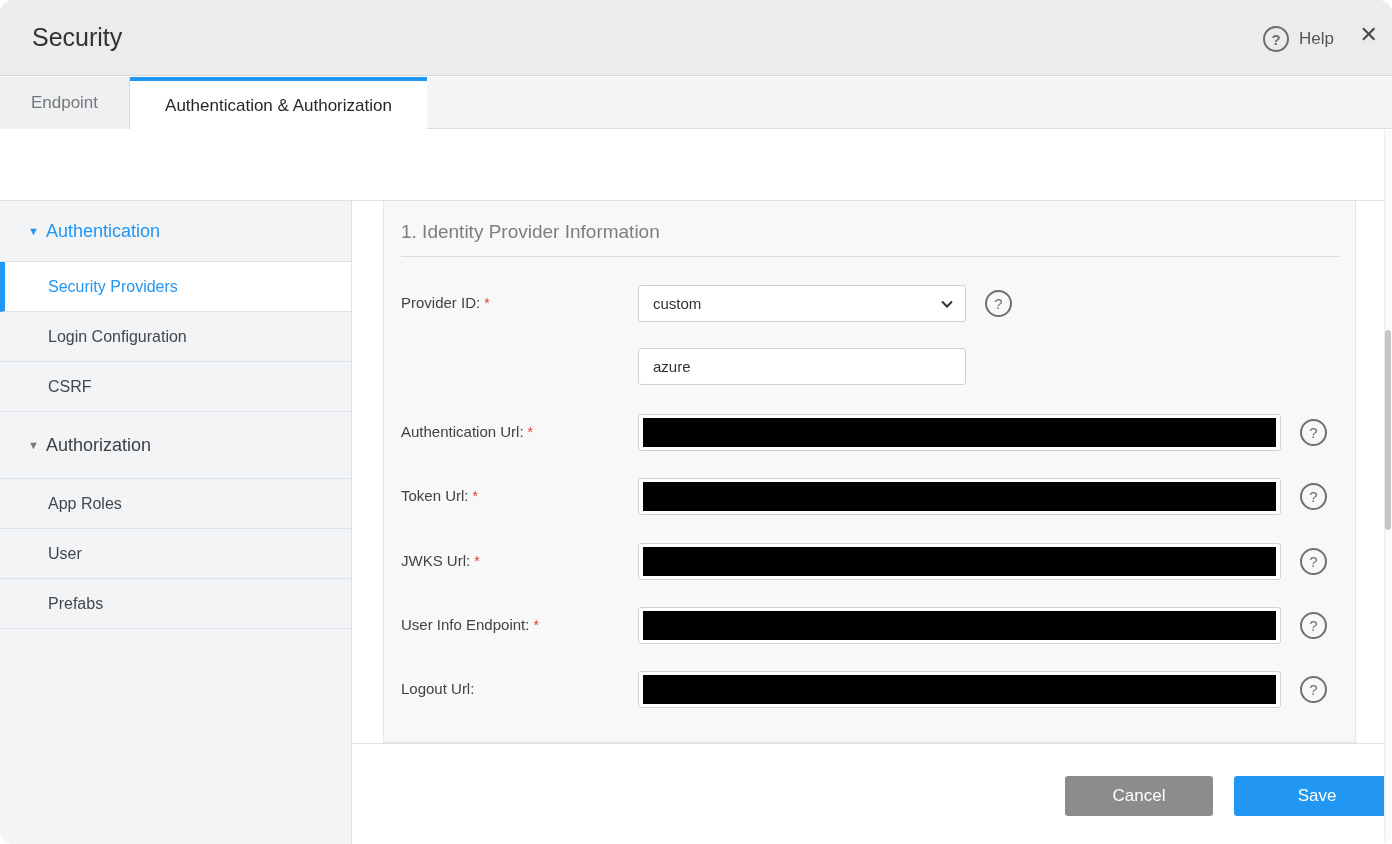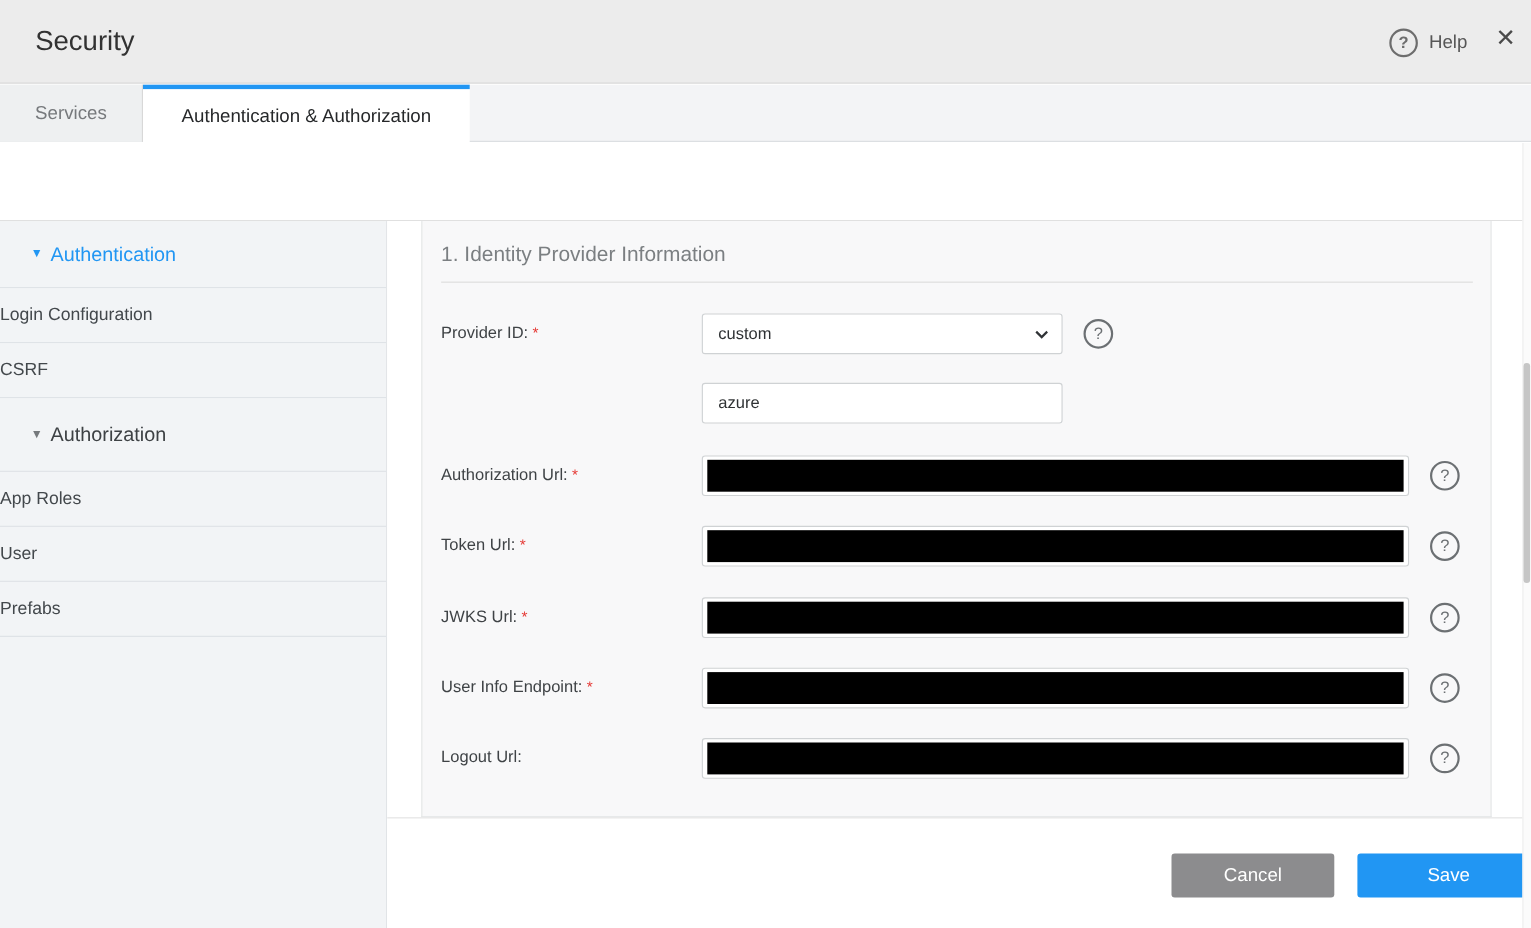--- a/index.html
+++ b/index.html
@@ -1,18 +1,18 @@
 <!DOCTYPE html>
 <html><head>
 <meta charset="utf-8">
 <style>
   * { margin:0; padding:0; box-sizing:border-box; }
   html,body { width:1392px; height:844px; }
   body { font-family:"Liberation Sans", sans-serif; background:#fff; }
-  #app { position:relative; width:1392px; height:844px; overflow:hidden; background:#fff; }
+  #app { position:relative; width:1392px; height:844px; overflow:hidden; background:#fff;border-radius:13px; }
 
   
   .header { position:absolute; left:0; top:0; width:1392px; height:76px;
             background:#ececec; border-bottom:1px solid #d8d8d8; }
   .header-title { position:absolute; left:32px; top:23px; font-size:25px; color:#323232; }
   .help-group { position:absolute; right:58px; top:26px; display:flex; align-items:center; gap:10px; cursor:pointer; }
   .help-circle { width:26px; height:26px; border:2px solid #6d6d6d; border-radius:50%;
                  color:#6d6d6d; font-size:15px; font-weight:bold; display:flex; align-items:center; justify-content:center; }
   .help-label { font-size:17px; color:#565656; }
   .close-btn { position:absolute; right:14px; top:24px; font-size:22px; color:#4a4a4a; cursor:pointer; line-height:1; }
@@ -37,21 +37,21 @@
   .switch-knob { position:absolute; right:0px; top:0px; width:28px; height:28px;
                  background:#2196f3; border-radius:50%; }
 
   
   .sidebar { position:absolute; left:0; top:201px; width:352px; height:643px;
              background:#f2f4f6; border-right:1px solid #dfe3e6; }
   .side-item { position:relative; display:flex; align-items:center; border-bottom:1px solid #dde2e6;
                cursor:pointer; background:#f2f4f6; }
   .side-group { height:61px; }
   .side-group.tall { height:67px; }
-  .side-child { height:50px; font-size:16px; color:#43484c; }
+  .side-child { height:50px; padding-left:48px; font-size:16px; color:#43484c; }
   .group-caret { width:18px; margin-left:28px; font-size:11px; color:#75797c; }
   .group-caret.blue { color:#2196f3; }
   .group-label { font-size:18px; color:#3d4144; }
   .group-label.blue { color:#2196f3; }
   .side-child.selected { background:#ffffff; border-left:5px solid #2196f3; padding-left:43px;
                          color:#2196f3; }
 
   
   .main { position:absolute; left:352px; top:201px; width:1040px; height:643px; background:#fff; }
   .panel { position:absolute; left:31px; top:0px; width:973px; height:542px; background:#f8f8f9;
@@ -97,38 +97,39 @@
   <div class="header">
     <div class="header-title">Security</div>
     <div class="help-group">
       <div class="help-circle">?</div>
       <div class="help-label">Help</div>
     </div>
     <div class="close-btn">✕</div>
   </div>
 
   <div class="tabbar">
-    <div class="tab tab-general">Services</div>
+    <div class="tab tab-general">Endpoint</div>
     <div class="tab tab-active">Authentication &amp; Authorization</div>
   </div>
 
   <div class="toggle-row">
     <div class="toggle-label">Authentication:</div>
     <div class="toggle-off">Off</div>
     <div class="switch">
       <div class="switch-knob"></div>
     </div>
     <div class="toggle-on">On</div>
   </div>
 
   <div class="sidebar">
     <div class="side-item side-group">
       <span class="group-caret blue">▼</span>
       <span class="group-label blue">Authentication</span>
     </div>
+    <div class="side-item side-child selected">Security Providers</div>
     <div class="side-item side-child">Login Configuration</div>
     <div class="side-item side-child">CSRF</div>
     <div class="side-item side-group tall">
       <span class="group-caret">▼</span>
       <span class="group-label">Authorization</span>
     </div>
     <div class="side-item side-child">App Roles</div>
     <div class="side-item side-child">User</div>
     <div class="side-item side-child">Prefabs</div>
   </div>
@@ -151,21 +152,21 @@
         <div class="qmark q-near">?</div>
       </div>
 
       <div class="frow" style="top:147px;text-align:right;">
         <div class="control txt">
           <span class="control-text">azure</span>
         </div>
       </div>
 
       <div class="frow" style="top:213px;">
-        <div class="frow-label"><span>Authorization Url:</span><span class="req">*</span></div>
+        <div class="frow-label"><span>Authentication Url:</span><span class="req">*</span></div>
         <div class="control wide">
           <div class="redact"></div>
         </div>
         <div class="qmark q-far">?</div>
       </div>
 
       <div class="frow" style="top:277px;">
         <div class="frow-label"><span>Token Url:</span><span class="req">*</span></div>
         <div class="control wide">
           <div class="redact"></div>

